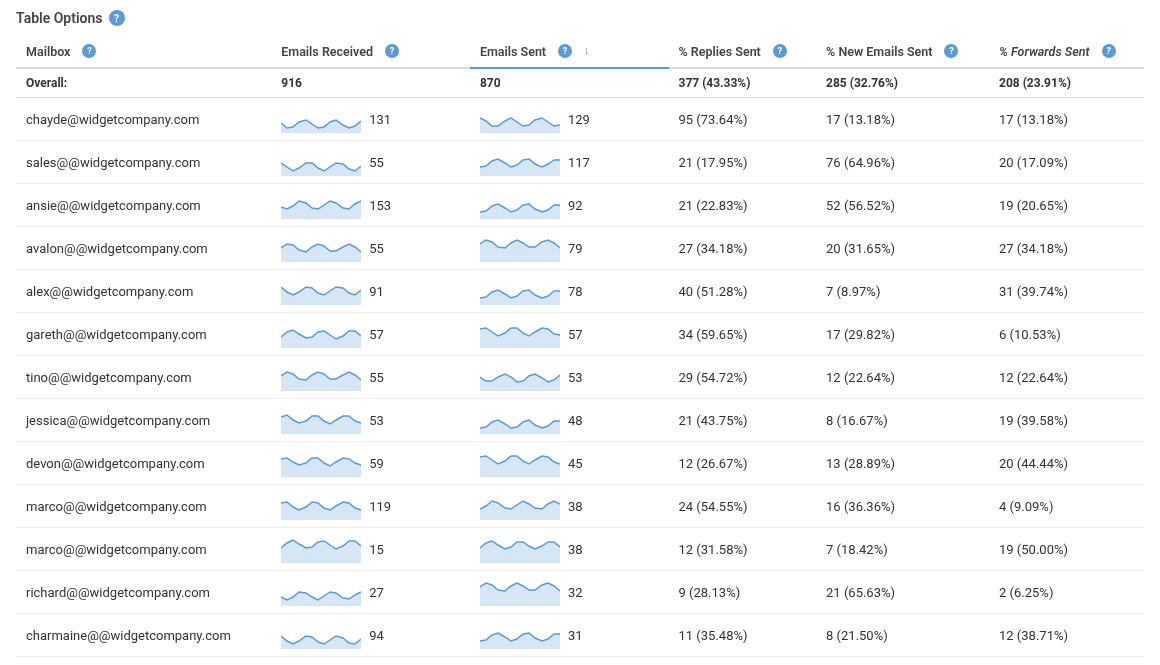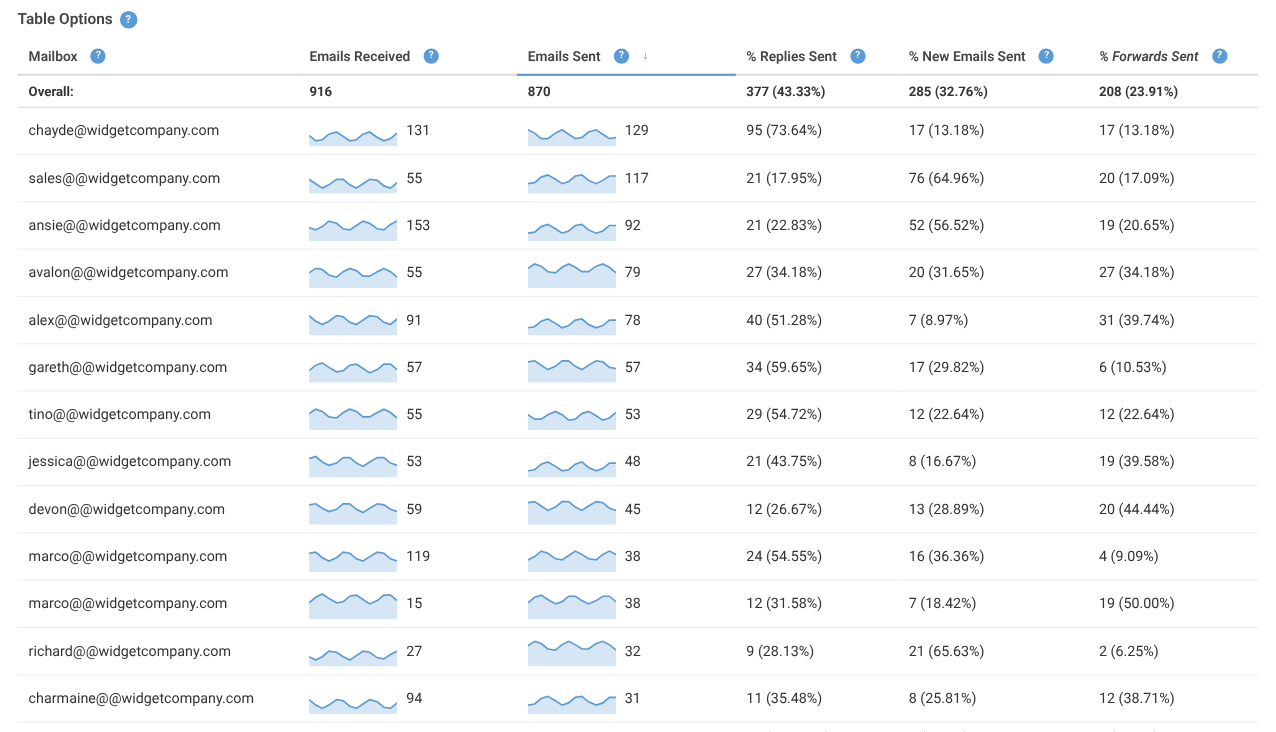--- a/index.html
+++ b/index.html
@@ -460,21 +460,21 @@
     <td>
       <div class="sparkline-cell">
         <svg width="80" height="28" viewBox="0 0 80 28">
     <path d="M0,20 L6,19 L12,14 L18,12 L25,16 L31,20 L37,18 L43,13 L49,12 L55,17 L62,20 L68,18 L74,13 L80,13 L80,28 L0,28 Z" fill="rgba(91,155,213,0.25)" stroke="none"></path>
     <path d="M0,20 L6,19 L12,14 L18,12 L25,16 L31,20 L37,18 L43,13 L49,12 L55,17 L62,20 L68,18 L74,13 L80,13" fill="none" stroke="#5b9bd5" stroke-width="1.5"></path>
   </svg>
         <span>31</span>
       </div>
     </td>
     <td>11 (35.48%)</td>
-    <td>8 (25.81%)</td>
+    <td>8 (21.50%)</td>
     <td>12 (38.71%)</td>
   </tr>
       <tr>
     <td>bernard@@widgetcompany.com</td>
     <td>
       
     </td>
     <td>
       
     </td>

